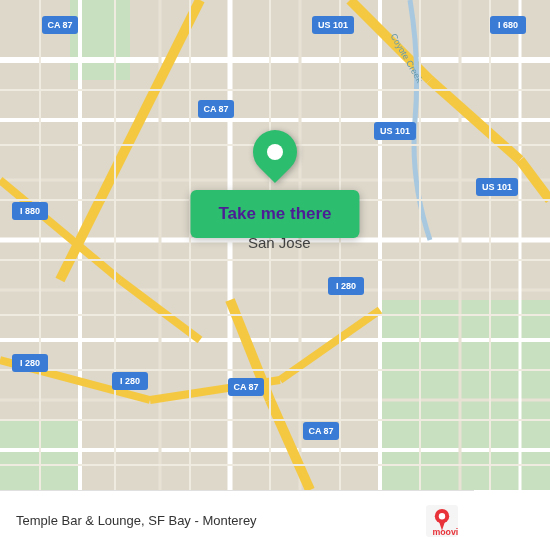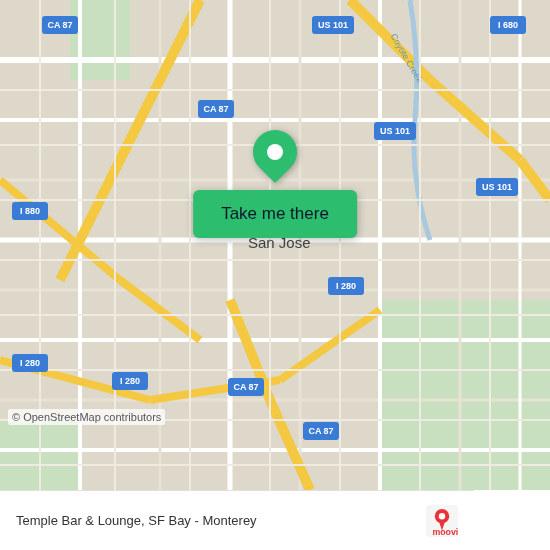--- a/index.html
+++ b/index.html
@@ -47,26 +47,26 @@
       height: 32px;
     }
 
     
     #take-me-there-btn {
       position: absolute;
       left: 50%;
       top: 190px;
       transform: translateX(-50%);
       background: #2dbd6e;
-      color: #0f172a;
+      color: #4c1d95;
       border: none;
       border-radius: 6px;
       padding: 14px 28px;
       font-size: 17px;
-      font-weight: 400;
+      font-weight: 700;
       cursor: pointer;
       white-space: nowrap;
       z-index: 10;
       box-shadow: 0 2px 8px rgba(0,0,0,0.25);
     }
 
     
     #location-pin {
       position: absolute;
       left: 50%;
@@ -224,21 +224,20 @@
   </svg>
 
   <div id="location-pin">
     <div class="pin-outer">
       <div class="pin-inner"></div>
     </div>
   </div>
 
   <button id="take-me-there-btn">Take me there</button>
 
-  <div id="copyright">© OpenStreetMap contributors</div>
 </div>
 
 <div id="bottom-bar">
   <span id="bottom-bar-text">Temple Bar &amp; Lounge, SF Bay - Monterey</span>
   <div id="moovit-logo">
     <svg class="moovit-icon" viewBox="0 0 40 40" xmlns="http://www.w3.org/2000/svg">
 
       <rect width="40" height="40" rx="4" fill="#f5f5f5"></rect>
 
       <ellipse cx="20" cy="14" rx="9" ry="9" fill="#e8333a"></ellipse>

